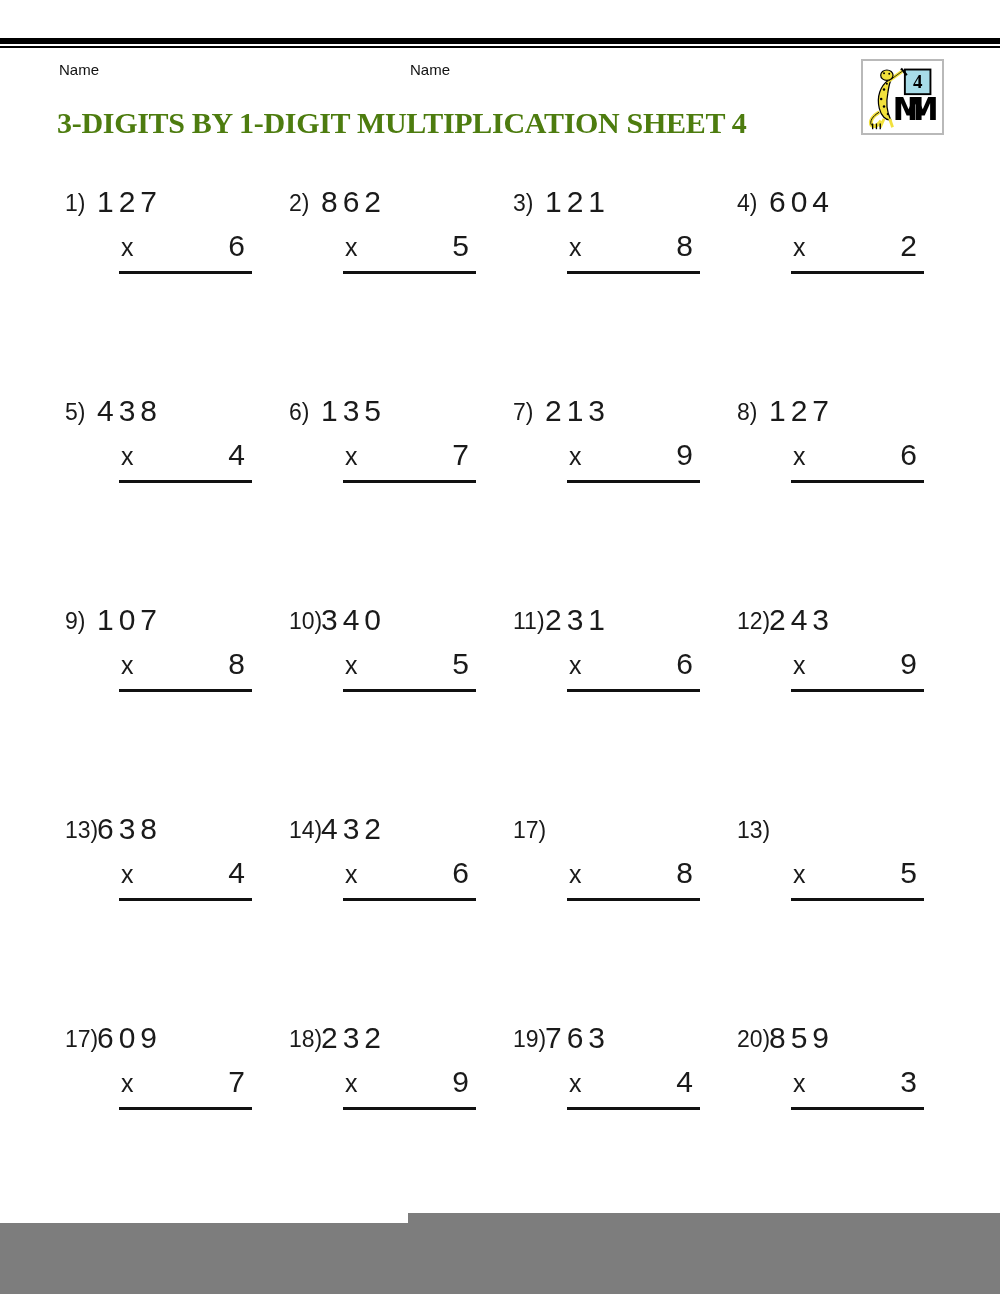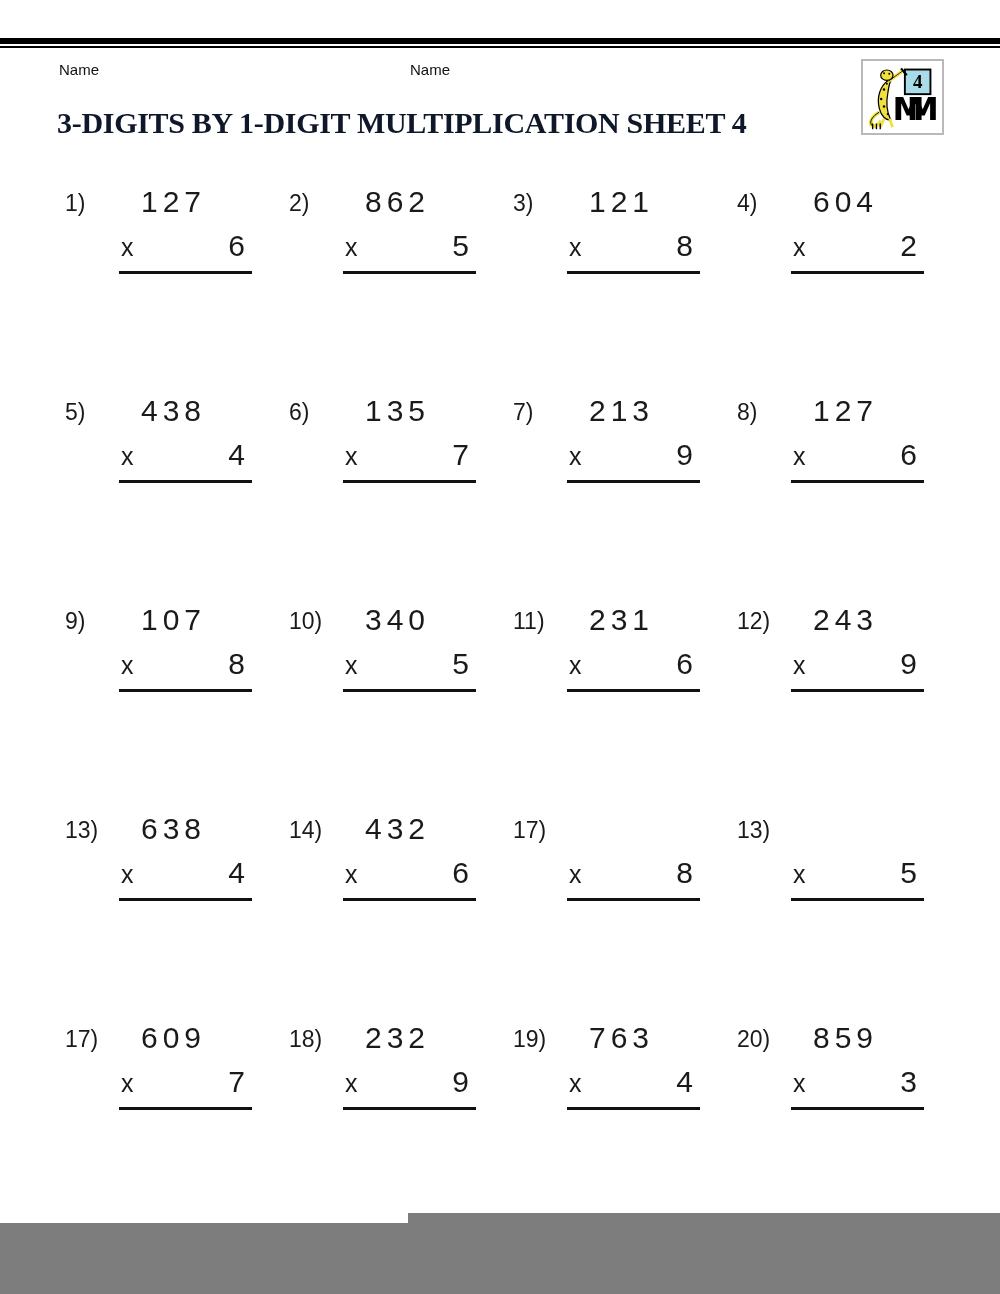--- a/index.html
+++ b/index.html
@@ -17,21 +17,21 @@
   .rule-thin  { position: absolute; left: 0; top: 46px; width: 1000px; height: 2px; background: #000; }
 
   
   .name-label { position: absolute; left: 59px;  top: 61px; font-size: 15px; color: #111; }
   .date-label { position: absolute; left: 410px; top: 61px; font-size: 15px; color: #111; }
 
   .sheet-title {
     position: absolute; left: 57px; top: 106px;
     font-family: "Liberation Serif", serif;
     font-size: 30px; font-weight: 600; letter-spacing: -0.3px;
-    color: #0f172a; white-space: nowrap;
+    color: #4d7c0f; white-space: nowrap;
   }
 
   
   .logo-box {
     position: absolute; left: 861px; top: 59px;
     width: 83px; height: 76px;
     background: #ffffff; border: 2px solid #b9b9b9;
   }
   .logo-box svg { display: block; width: 100%; height: 100%; }
 
@@ -42,21 +42,21 @@
     grid-template-columns: repeat(4, 224px);
     grid-auto-rows: 209px;
   }
   .cell { position: relative; }
   .p-label {
     position: absolute; left: 8px; top: 7px;
     font-size: 23px; color: #1a1a1a;
   }
   .p-top {
     position: absolute; top: 2px; left: 40px; right: 31px;
-    text-align: center; font-size: 30px; line-height: 34px;
+    text-align: left; font-size: 30px; line-height: 34px;
     letter-spacing: 5px; white-space: nowrap;
   }
   .p-row2 {
     position: absolute; top: 46px; left: 64px; right: 36px;
     display: flex; justify-content: space-between; align-items: baseline;
     line-height: 34px;
   }
   .p-op  { font-size: 25px; }
   .p-mul { font-size: 30px; }
   .p-line {

